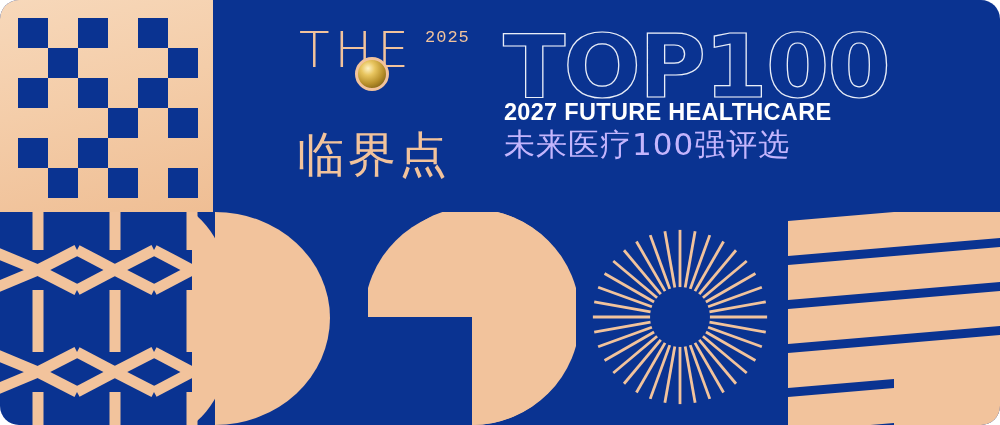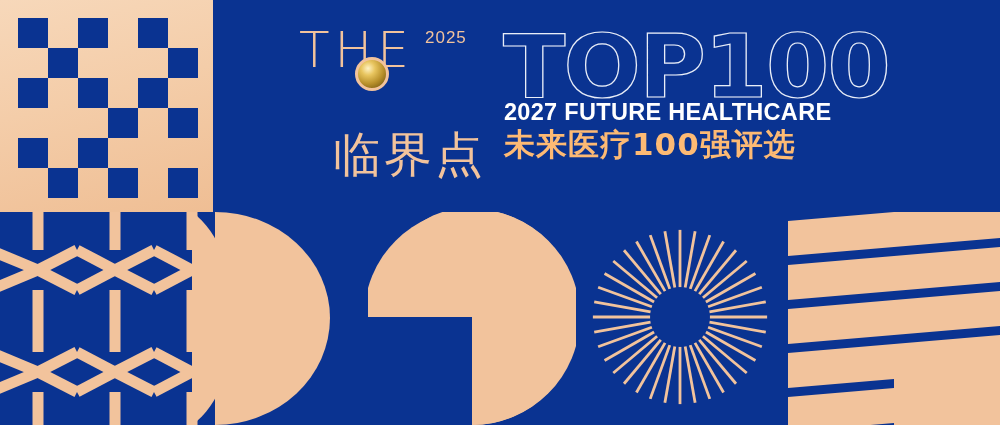--- a/index.html
+++ b/index.html
@@ -7,20 +7,21 @@
     padding: 0;
     background: #ffffff;
   }
   #banner {
     position: relative;
     width: 1000px;
     height: 425px;
     overflow: hidden;
     background: #0A3391;
     font-family: "Liberation Sans", sans-serif;
+    border-radius: 19px;
   }
 
   
   #checker-block {
     position: absolute;
     left: 0; top: 0;
     width: 213px; height: 212px;
     background: linear-gradient(165deg, #F7D8BA 0%, #F4CDA9 45%, #EFBE94 100%);
   }
   #checker-grid {
@@ -50,21 +51,21 @@
     font-weight: 300;
     font-family: "DejaVu Sans", sans-serif;
   }
   #year-2025 {
     position: absolute;
     left: 128px; top: 4px;
     font-size: 17px;
     letter-spacing: 1px;
     color: #F2C39C;
     font-weight: 300;
-    font-family: Liberation Sans, sans-serif;
+    font-family: Liberation Mono, monospace;
   }
   #word-now {
     position: absolute;
     left: 0px; top: 48px;
     font-size: 54px;
     line-height: 56px;
     letter-spacing: 2px;
     color: #F2C39C;
     font-weight: 300;
     font-family: "DejaVu Sans", sans-serif;
@@ -82,21 +83,20 @@
   }
   #word-cn {
     position: absolute;
     left: 0px; top: 104px;
     font-size: 48px;
     line-height: 52px;
     letter-spacing: 3px;
     color: #F2C39C;
     font-weight: 400;
     font-family: "DejaVu Sans", sans-serif;
-    margin-left: 36px;
   }
 
   
   #top100-wrap {
     position: absolute;
     left: 503px; top: 24px;
     width: 340px; height: 82px;
   }
   #top100 {
     font-size: 88px;
@@ -121,24 +121,24 @@
   .sub-en {
     color: #FFFFFF;
     font-size: 23.5px;
     line-height: 24px;
     font-weight: 700;
     letter-spacing: 0.3px;
     font-family: "Liberation Sans", sans-serif;
     white-space: nowrap;
   }
   #sub-cn {
-    color: #fdba74;
+    color: #c4b5fd;
     font-size: 31px;
     line-height: 40px;
-    font-weight: 700;
+    font-weight: 400;
     letter-spacing: 1px;
     font-family: "DejaVu Sans", sans-serif;
     white-space: nowrap;
   }
 
   
   #bottom-band {
     position: absolute;
     left: 0; top: 212px;
     width: 1000px; height: 213px;

